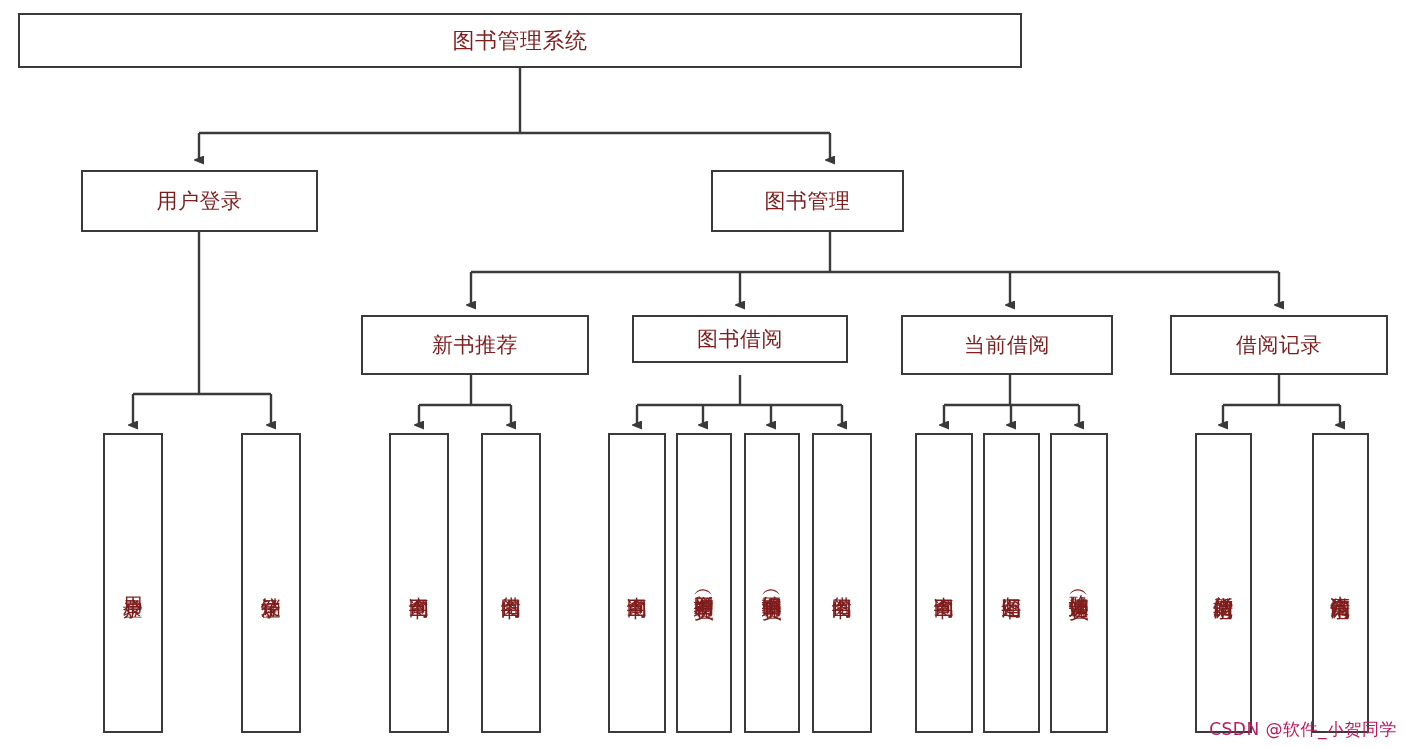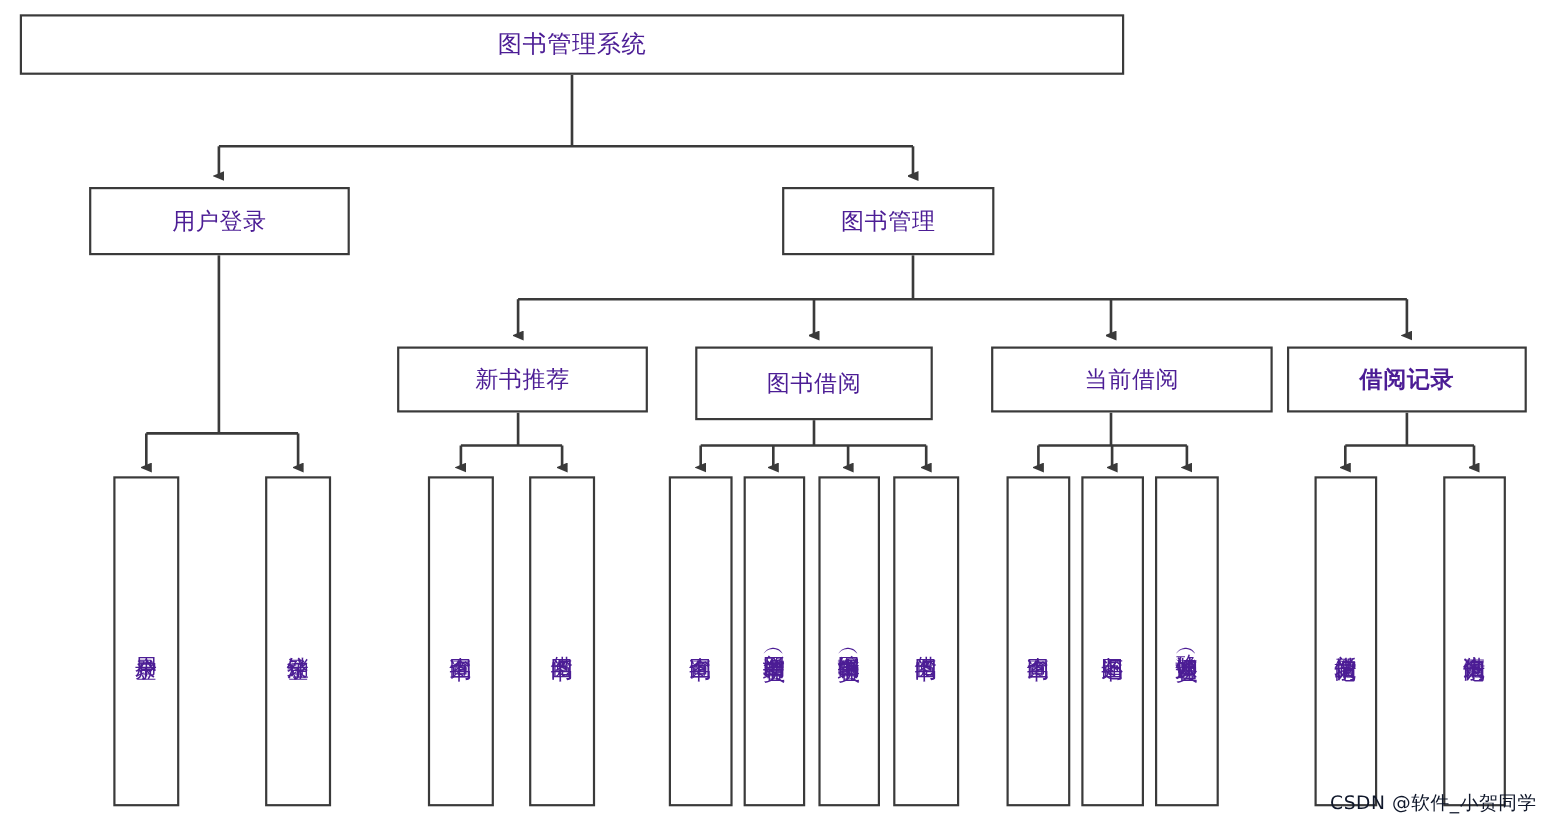--- a/index.html
+++ b/index.html
@@ -34,21 +34,21 @@
     border: 2px solid #3a3a3a;
     display: flex;
     align-items: center;
     justify-content: center;
     z-index: 2;
   }
   .node-label {
     font-size: 21px;
     line-height: 1.15;
     letter-spacing: 0.5px;
-    color: #4c1d95;
+    color: #7f1d1d;
     white-space: nowrap;
     text-align: center;
   }
   .node.leaf {
     align-items: center;
     justify-content: center;
     padding: 4px 0;
   }
   .node.leaf .node-label {
     writing-mode: vertical-rl;
@@ -60,21 +60,21 @@
     max-height: 100%;
   }
   #node-root .node-label {
     font-size: 22px;
   }
   #watermark {
     position: absolute;
     right: 8px;
     bottom: 6px;
     font-size: 17px;
-    color: #0f172a;
+    color: #be185d;
     letter-spacing: 0.5px;
     z-index: 5;
     white-space: nowrap;
   }
 </style>
 </head>
 <body>
 
 <div id="diagram-root">
 
@@ -135,27 +135,27 @@
   <div class="node" style="left:81px; top:170px; width:237px; height:62px;">
     <span class="node-label">用户登录</span>
   </div>
   <div class="node" style="left:711px; top:170px; width:193px; height:62px;">
     <span class="node-label">图书管理</span>
   </div>
 
   <div class="node" style="left:361px; top:315px; width:228px; height:60px;">
     <span class="node-label">新书推荐</span>
   </div>
-  <div class="node" style="left:632px; top:315px; width:216px; height:67px;">
+  <div class="node" style="left:632px; top:315px; width:216px; height:48px;">
     <span class="node-label">图书借阅</span>
   </div>
-  <div class="node" style="left:901px; top:315px; width:256px; height:60px;">
+  <div class="node" style="left:901px; top:315px; width:212px; height:60px;">
     <span class="node-label">当前借阅</span>
   </div>
-  <div class="node" style="left:1170px; top:315px; width:218px; height:60px;font-weight:bold;">
+  <div class="node" style="left:1170px; top:315px; width:218px; height:60px;">
     <span class="node-label">借阅记录</span>
   </div>
 
   <div class="node leaf" style="left:103px; top:433px; width:60px; height:300px;">
     <span class="node-label">用户登录</span>
   </div>
   <div class="node leaf" style="left:241px; top:433px; width:60px; height:300px;">
     <span class="node-label">注销登录</span>
   </div>
 

